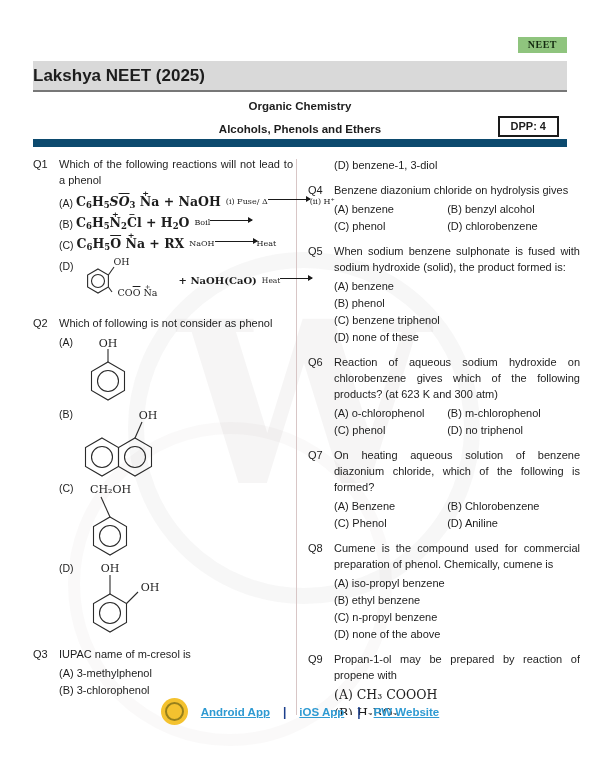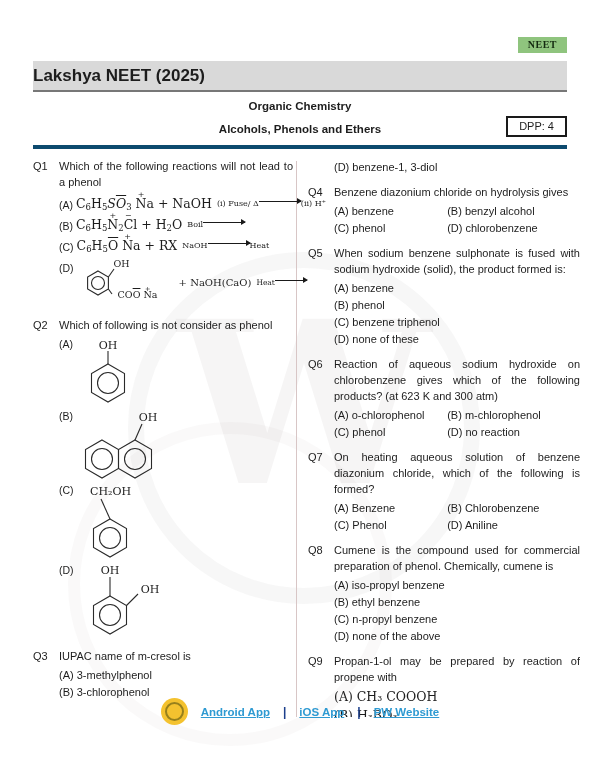--- a/index.html
+++ b/index.html
@@ -5,41 +5,41 @@
   html,body{margin:0;padding:0;background:#fff;}
   .page{width:600px;height:776px;position:relative;background:#ffffff;overflow:hidden;
         font-family:"Liberation Sans",sans-serif;color:#1d1d1d;}
   
   .badge-row{padding:34px 33px 0;text-align:right;}
   .neet-badge{display:inline-block;background:#8fc47e;color:#142a10;
         font-family:"Liberation Serif",serif;font-weight:bold;font-size:10px;
         padding:2px 10px 3px;letter-spacing:.5px;margin-left:18px;}
   .title-bar{margin:8px 33px 0;background:#d9d9d9;border-bottom:2px solid #777;
         font-size:17px;font-weight:bold;padding:5px 0 4px;}
-  .subhead{margin:0 33px;position:relative;border-bottom:4px solid #0c4a6e;padding:8px 0 10px;}
+  .subhead{margin:0 33px;position:relative;border-bottom:8px solid #0c4a6e;padding:8px 0 4px;}
   .subject,.chapter{text-align:center;font-weight:bold;font-size:11.5px;}
   .chapter{margin-top:11px;}
-  .dpp-box{position:absolute;right:0;top:24px;border:2px solid #1a1a1a;background:#fff;
-        padding:2px 11px 3px;font-weight:normal;font-size:11px;}
+  .dpp-box{position:absolute;right:8px;top:24px;border:2px solid #1a1a1a;background:#fff;
+        padding:2px 11px 3px;font-weight:bold;font-size:11px;}
   
   .columns{display:flex;margin:0 20px 0 33px;padding-top:10px;position:relative;z-index:1;height:558px;overflow:hidden;}
   .col-left{width:260px;flex:none;}
   .divider{width:1px;background:#d8c6c6;margin:2px 9px 0 3px;flex:none;}
   .col-right{flex:1;min-width:0;padding-left:2px;}
   .q{display:flex;margin-bottom:9px;}
   .qnum{width:26px;flex:none;font-weight:normal;font-size:11px;padding-top:1px;}
   .qbody{flex:1;min-width:0;}
   .qtext{font-size:11px;line-height:1.45;text-align:justify;margin:0 0 2px;}
   .opt{display:block;font-size:11px;line-height:1.55;}
   .opt-grid{display:grid;grid-template-columns:46% 54%;font-size:11px;line-height:1.55;}
   .serif-opt{font-family:"DejaVu Serif",serif;font-size:12.5px;line-height:1.5;}
   
   .rx-row{display:flex;align-items:center;margin:5px 0 2px;}
   .rx-label{font-size:10.5px;flex:none;margin-right:3px;align-self:flex-start;padding-top:3px;}
-  .formula{font-family:"DejaVu Serif",serif;font-size:12.5px;white-space:nowrap;}
+  .formula{font-family:"DejaVu Serif",serif;font-size:12.5px;white-space:nowrap;font-weight:bold;}
   .tk-n{}
   .tk-s{font-size:8.5px;vertical-align:-2px;}
   .tk-o{text-decoration:overline;}
   .tk-i{font-style:italic;}
   .tk-oi{font-style:italic;text-decoration:overline;}
   .tk-st{display:inline-block;position:relative;}
   .tk-st .ab{position:absolute;top:-6px;left:50%;transform:translateX(-50%);font-size:8px;}
   .rx-arrow{display:inline-flex;align-items:center;margin-left:5px;
         font-family:"DejaVu Serif",serif;}
   .rx-arrow .above,.rx-arrow .below{font-size:8px;white-space:nowrap;line-height:1.2;}
@@ -253,21 +253,21 @@
       </div>
 
       <div class="q">
         <div class="qnum">Q6</div>
         <div class="qbody">
           <p class="qtext">Reaction of aqueous sodium hydroxide on chlorobenzene gives which of the following products? (at 623 K and 300 atm)</p>
           <div class="opt-grid">
             <span>(A) o-chlorophenol</span>
             <span>(B) m-chlorophenol</span>
             <span>(C) phenol</span>
-            <span>(D) no reaction</span>
+            <span>(D) no triphenol</span>
           </div>
         </div>
       </div>
 
       <div class="q">
         <div class="qnum">Q7</div>
         <div class="qbody">
           <p class="qtext">On heating aqueous solution of benzene diazonium chloride, which of the following is formed?</p>
           <div class="opt-grid">
             <span>(A) Benzene</span>

